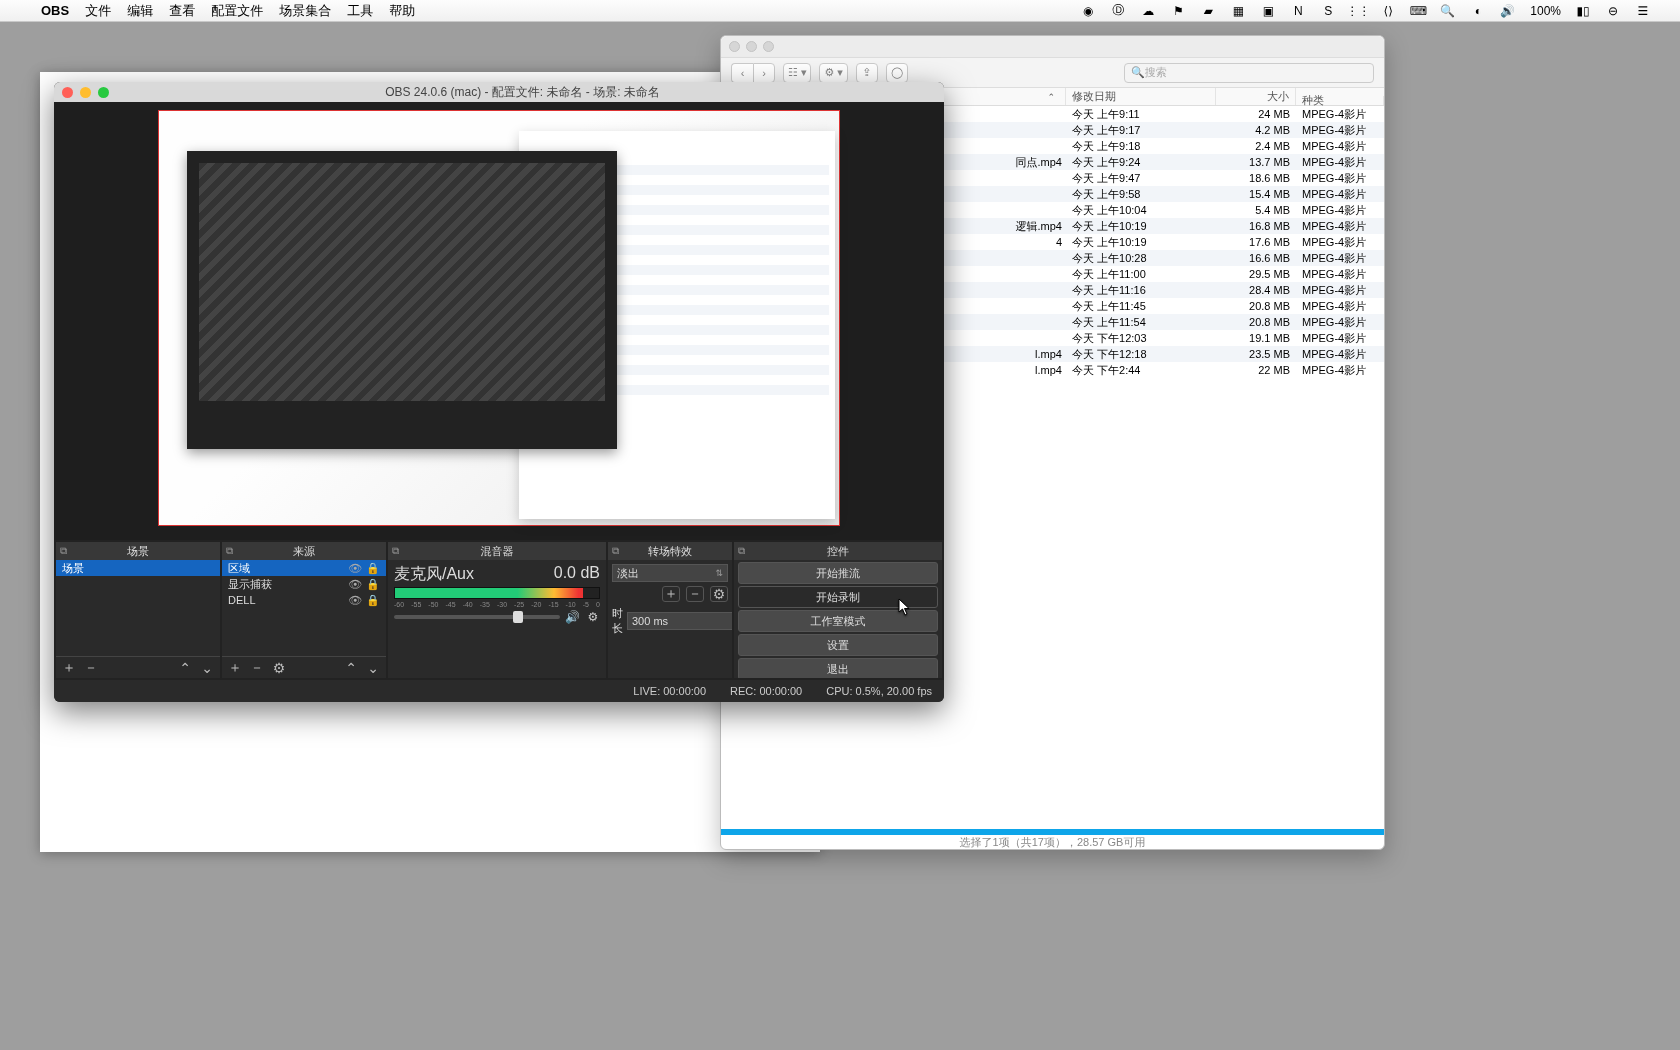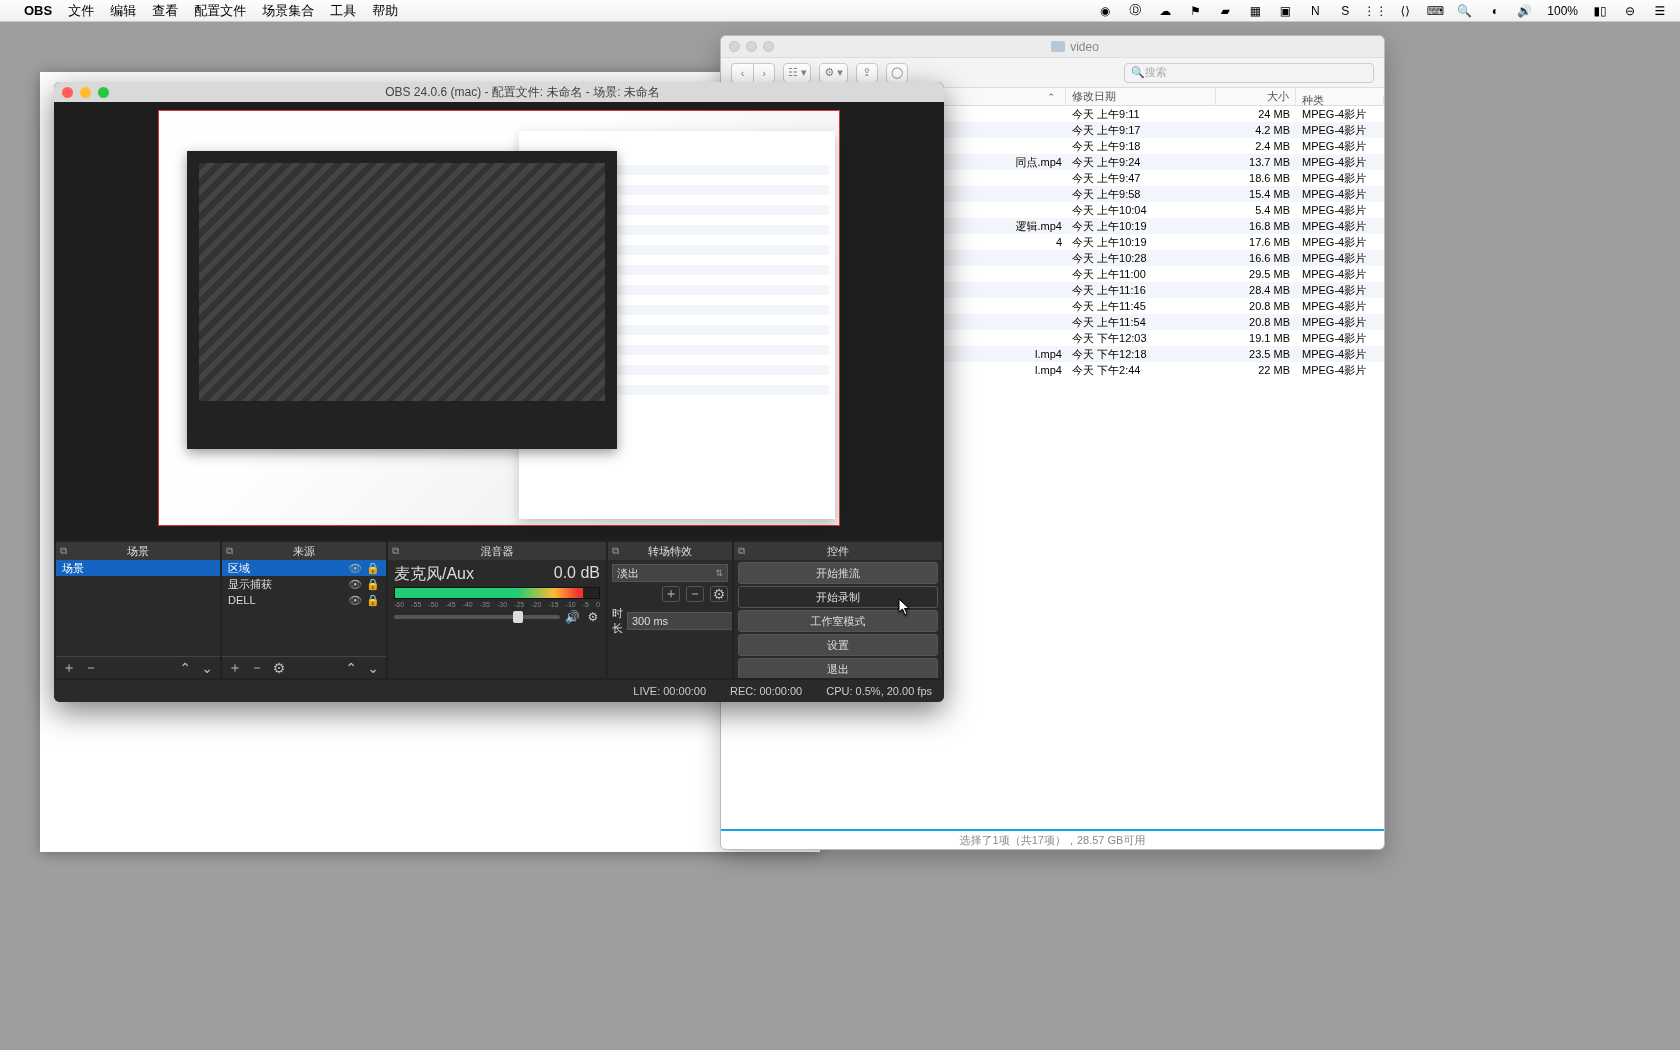--- a/index.html
+++ b/index.html
@@ -1,19 +1,19 @@
 <!DOCTYPE html>
 <html><head>
 <meta charset="utf-8">
 <style>
 * { margin:0; padding:0; box-sizing:border-box; font-family:-apple-system,"Helvetica Neue",sans-serif; }
 body { width:1680px; height:1050px; background:#9e9e9e; overflow:hidden; position:relative; }
 
 
-.menubar { position:absolute; top:0; left:0; right:0; height:22px; background:linear-gradient(#fdfdfd,#f0f0f0); display:flex; align-items:center; padding:0 12px; font-size:13px; border-bottom:1px solid #c8c8c8; z-index:100; }
+.menubar { position:absolute; top:0; left:0; right:0; height:22px; background:linear-gradient(#fdfdfd,#f0f0f0); display:flex; align-items:center; padding:0 29px; font-size:13px; border-bottom:1px solid #c8c8c8; z-index:100; }
 .menubar .apple { margin-right:12px; }
 .menubar .app-name { font-weight:600; margin-right:16px; }
 .menubar .m-item { margin-right:16px; }
 .menubar .right { margin-left:auto; display:flex; align-items:center; gap:14px; font-size:12px; }
 .menubar .right .ico { width:16px; height:16px; display:inline-flex; align-items:center; justify-content:center; }
 
 
 .bgwin { position:absolute; top:72px; left:40px; width:780px; height:780px; background:#fff; box-shadow:0 2px 12px rgba(0,0,0,.3); }
 
 
@@ -36,21 +36,21 @@
 .finder .col-date { width:150px; }
 .finder .col-size { width:80px; justify-content:flex-end; }
 .finder .col-kind { width:88px;margin-top:8px; }
 .finder .rows { flex:1; overflow:hidden; }
 .finder .row { height:16px; display:flex; font-size:11px; align-items:center; }
 .finder .row:nth-child(even){ background:#f2f5f9; }
 .finder .row .c-name { flex:1; padding-left:4px; text-align:right; padding-right:4px; white-space:nowrap; overflow:hidden; }
 .finder .row .c-date { width:150px; padding-left:6px; }
 .finder .row .c-size { width:80px; text-align:right; padding-right:6px; }
 .finder .row .c-kind { width:88px; padding-left:6px; }
-.finder .status { height:20px; border-top:2px solid #0ea5e9; font-size:11px; color:#888; display:flex; align-items:center; justify-content:center; }
+.finder .status { height:20px; border-top:6px solid #0ea5e9; font-size:11px; color:#888; display:flex; align-items:center; justify-content:center; }
 
 
 .obs { position:absolute; top:82px; left:54px; width:890px; height:620px; background:#3a3a3a; border-radius:6px; box-shadow:0 10px 30px rgba(0,0,0,.5); display:flex; flex-direction:column; color:#ddd; font-size:12px; z-index:50; }
 .obs .o-title { height:20px; background:#d9d9d9; color:#444; border-radius:6px 6px 0 0; display:flex; align-items:center; padding:0 8px; font-size:12px; }
 .obs .o-traffic { display:flex; gap:7px; }
 .obs .o-traffic span { width:11px; height:11px; border-radius:50%; }
 .obs .tc-r { background:#ff5f57; } .obs .tc-y { background:#ffbd2e; } .obs .tc-g { background:#28c940; }
 .obs .o-title .txt { flex:1; text-align:center; }
 .obs .preview { flex:1; background:#1e1e1e; padding:8px; position:relative; }
 .obs .preview-inner { position:absolute; top:8px; left:104px; right:104px; bottom:14px; border:1px solid #d33; background:#aeb5b9; }
@@ -143,24 +143,20 @@
 
 <div class="bgwin"></div>
 
 <div class="finder">
   <div class="titlebar">
     <div class="traffic">
       <span></span>
       <span></span>
       <span></span>
     </div>
-    <div class="title-center">
-      <span class="folder-ico"></span>
-      <span>video</span>
-    </div>
   </div>
   <div class="toolbar">
     <div class="tb-group">
       <div class="tb-btn">‹</div>
       <div class="tb-btn">›</div>
     </div>
     <div class="tb-btn">☷ ▾</div>
     <div class="tb-btn">⚙ ▾</div>
     <div class="tb-btn">⇪</div>
     <div class="tb-btn">◯</div>

